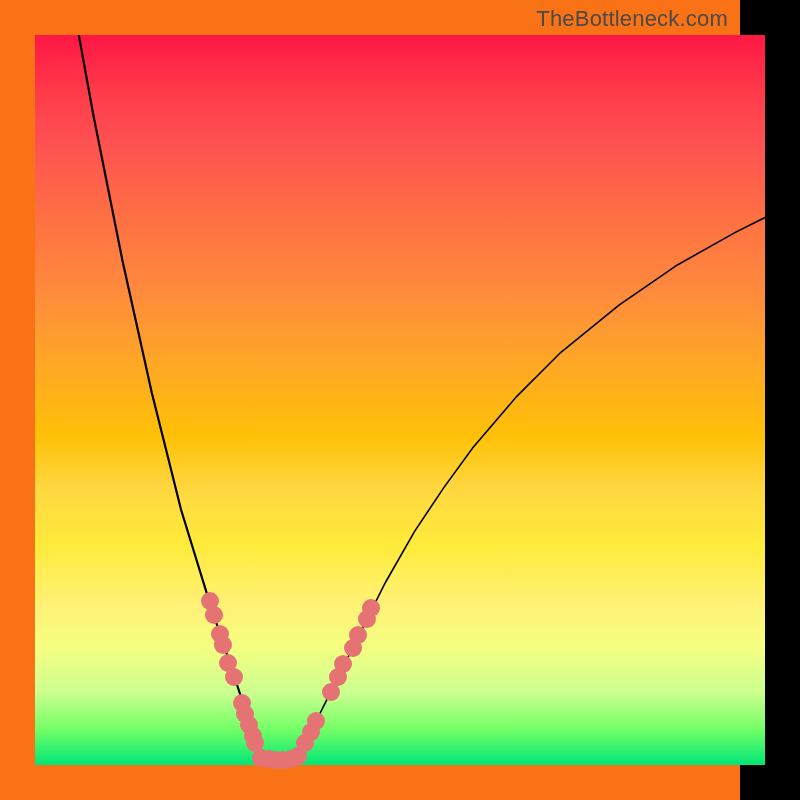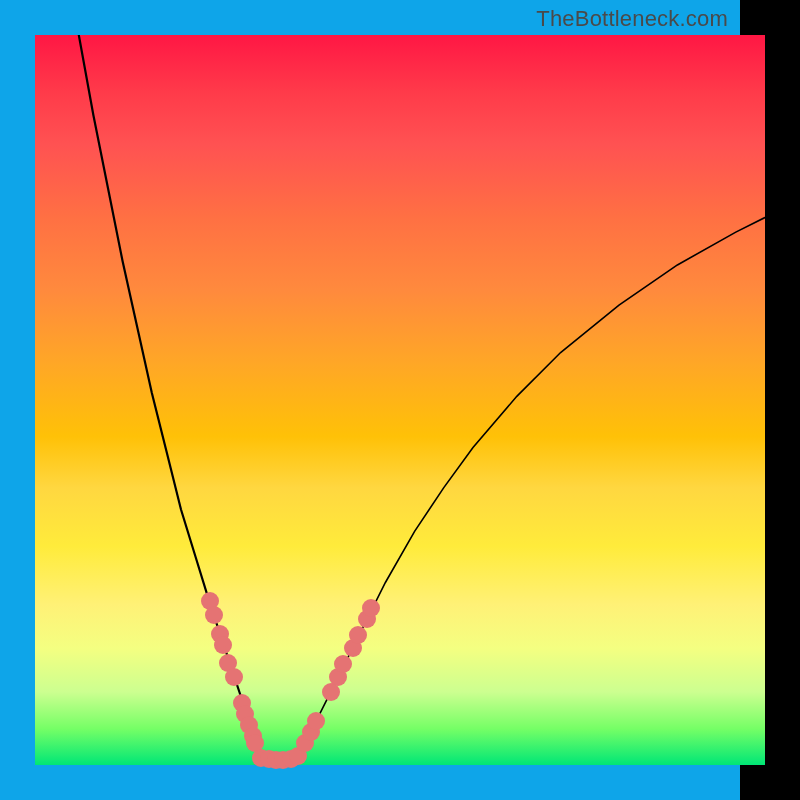--- a/index.html
+++ b/index.html
@@ -1,21 +1,21 @@
 <!DOCTYPE html>
 <html><head>
 <meta charset="utf-8">
 <style>
   * { margin: 0; padding: 0; box-sizing: border-box; }
   html, body { width: 800px; height: 800px; overflow: hidden; background: #000; }
   .stage {
     position: relative;
     width: 740px;
     height: 800px;
-    background: #0ea5e9;
+    background: #f97316;
     padding-left: 12px;
   }
   .plot-area {
     position: absolute;
     left: 35px;
     top: 35px;
     width: 730px;
     height: 730px;
     background: linear-gradient(to bottom,
       #ff1744 0%,

